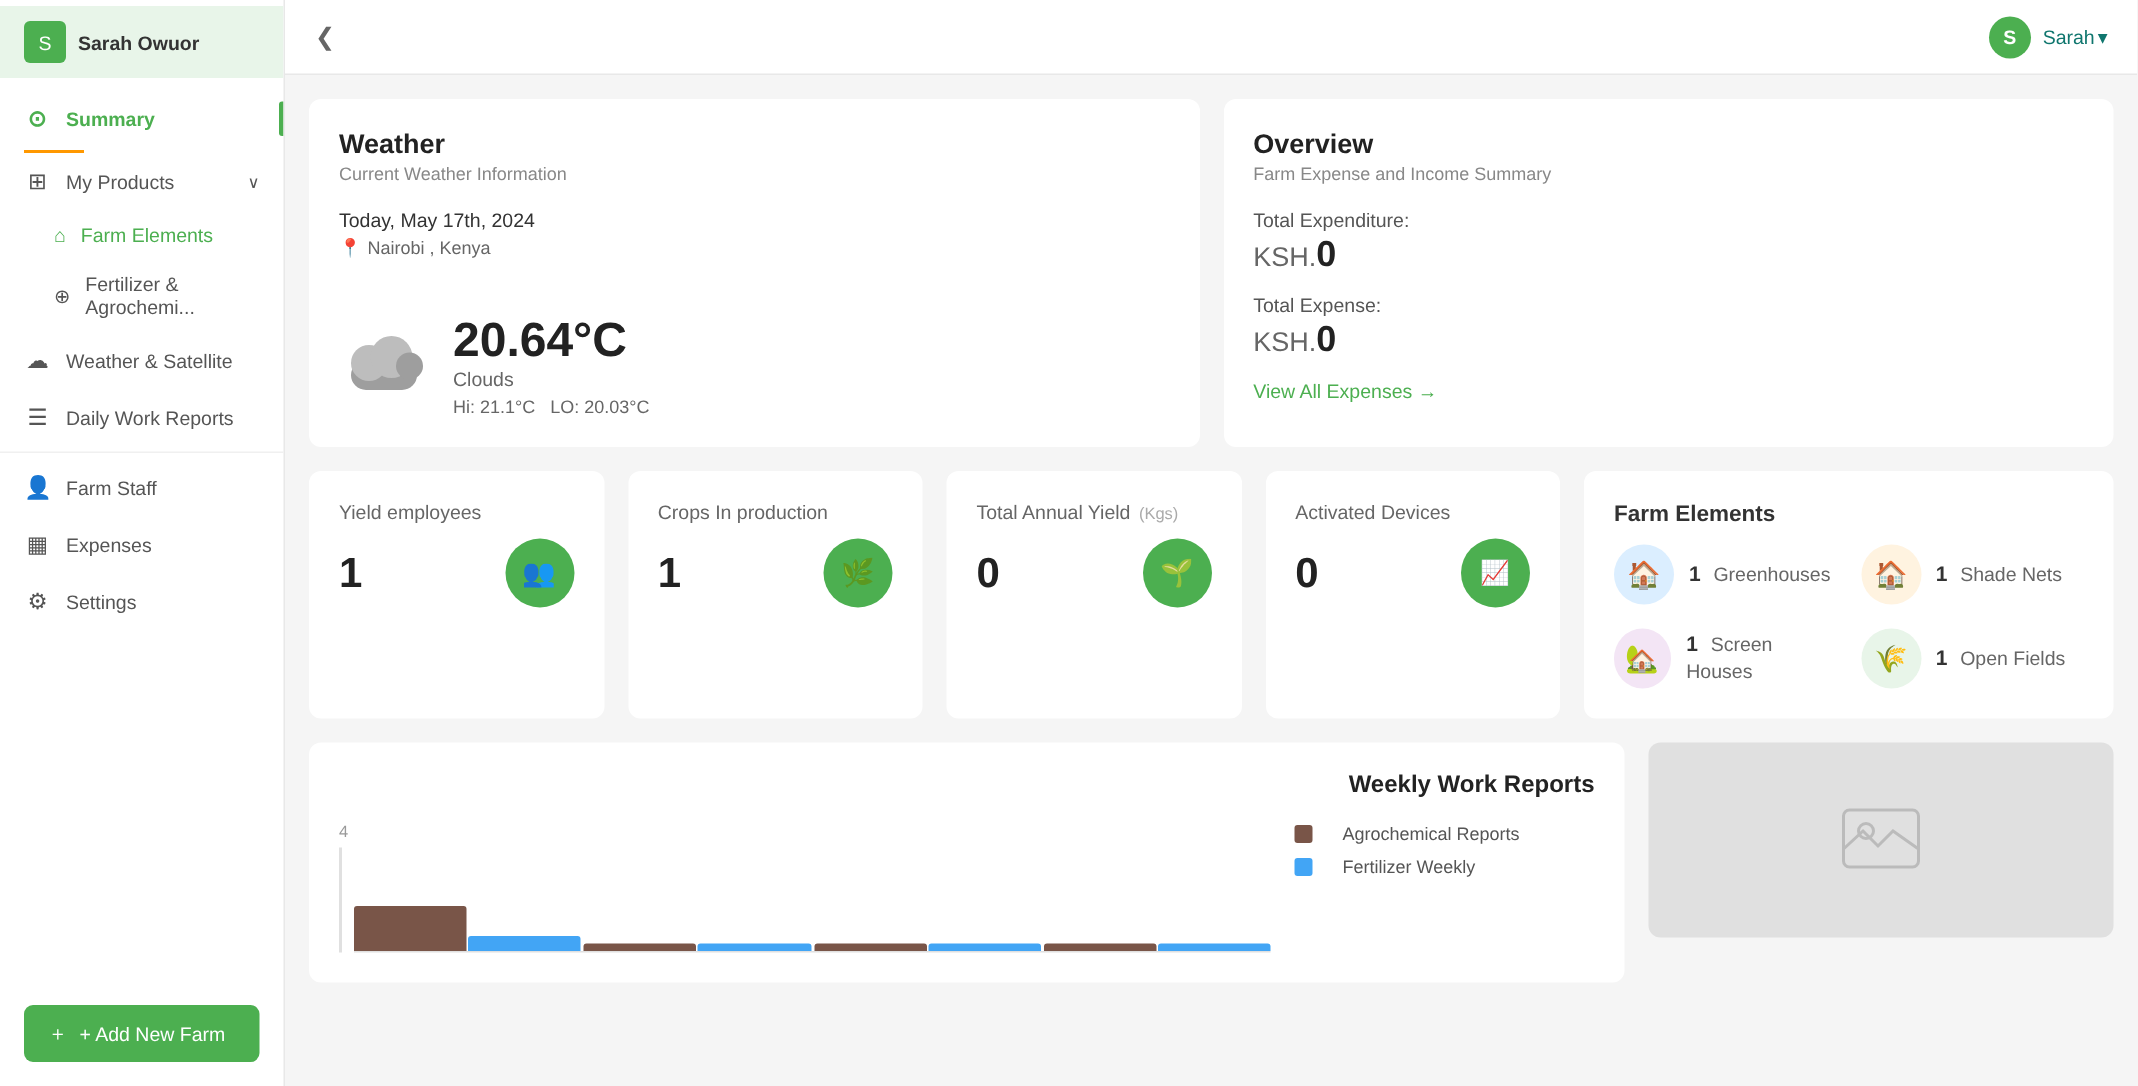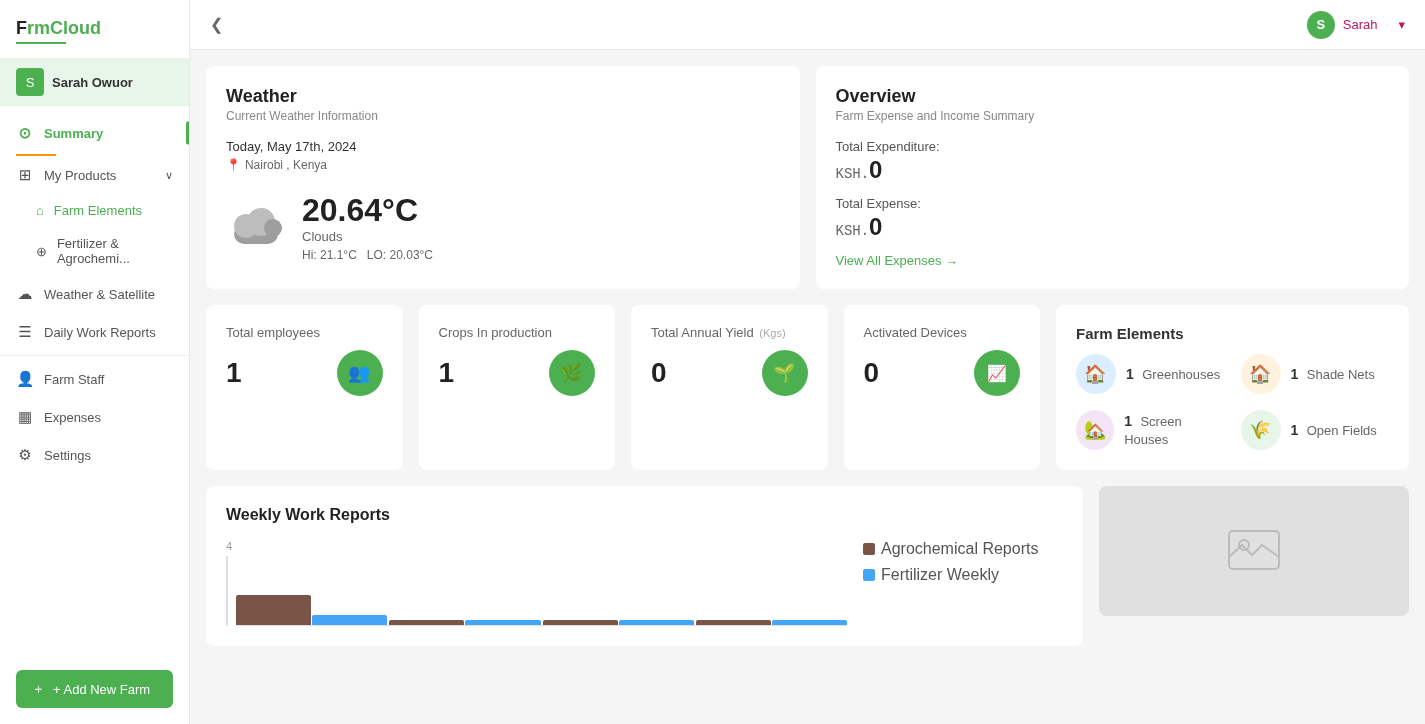--- a/index.html
+++ b/index.html
@@ -118,22 +118,22 @@
       display: flex; align-items: center; gap: 8px;
     }
     .user-avatar {
       width: 28px; height: 28px;
       background: #4caf50;
       border-radius: 50%;
       display: flex; align-items: center; justify-content: center;
       color: white; font-size: 13px; font-weight: 600;
     }
     .user-dropdown {
-      display: flex; align-items: center; gap: 21px;
-      font-size: 13px; color: #be185d; cursor: pointer;
+      display: flex; align-items: center; gap: 2px;
+      font-size: 13px; color: #0f766e; cursor: pointer;
     }
 
     .content { padding: 16px; }
 
     
     .cards-row {
       display: flex;
       gap: 16px;
       margin-bottom: 16px;
     }
@@ -147,41 +147,41 @@
       min-width: 0;
     }
     .card-title { font-size: 18px; font-weight: 700; color: #222; }
     .card-subtitle { font-size: 12px; color: #888; margin-top: 2px; }
     .weather-date { font-size: 13px; color: #333; margin-top: 16px; font-weight: 500; }
     .weather-location {
       display: flex; align-items: center; gap: 4px;
       font-size: 12px; color: #666; margin-top: 4px;
     }
     .weather-main {
-      display: flex; align-items: center; gap: 16px; margin-top: 20px;
+      display: flex; align-items: center; gap: 16px; margin-top: 36px;
     }
     .weather-icon-img {
       width: 60px; height: 50px;
       position: relative;
     }
     .weather-temp { font-size: 32px; font-weight: 700; color: #222; }
     .weather-desc { font-size: 13px; color: #666; }
     .weather-hilo { font-size: 12px; color: #666; margin-top: 4px; }
 
     
     .overview-card {
       background: #fff;
       border-radius: 8px;
       padding: 20px;
       flex: 1;
       min-width: 0;
     }
     .overview-label { font-size: 13px; color: #555; margin-top: 16px; }
     .overview-value { font-size: 24px; font-weight: 700; color: #222; margin-top: 2px; }
-    .overview-value .currency { font-size: 14px; font-weight: 400; color: #666; font-family: Liberation Mono, monospace; }
+    .overview-value .currency { font-size: 18px; font-weight: 400; color: #666; }
     .view-expenses-link {
       display: inline-flex; align-items: center; gap: 4px;
       color: #4caf50; font-size: 13px; margin-top: 12px; cursor: pointer;
       text-decoration: none;
     }
 
     
     .stats-row {
       display: flex;
       gap: 16px;
@@ -233,34 +233,34 @@
     .element-count { font-size: 14px; font-weight: 600; color: #333; }
     .element-name { font-size: 13px; color: #666; }
 
     
     .weekly-card {
       background: #fff;
       border-radius: 8px;
       padding: 20px;
       margin-bottom: 16px;
     }
-    .weekly-title { font-size: 16px; font-weight: 700; color: #222; }
+    .weekly-title { font-size: 16px; font-weight: 700; color: #222; text-align: right; }
     .weekly-subtitle { font-size: 12px; color: #888; margin-top: 2px; }
     .weekly-content {
       display: flex; gap: 16px; margin-top: 16px;
     }
     .chart-area { flex: 1; min-height: 80px; }
     .legend-area { min-width: 200px; }
 
     
     .chart-y-axis { font-size: 11px; color: #999; }
 
     .legend-item {
-      display: flex; align-items: center; gap: 6px;
-      font-size: 16px; color: #555; margin-bottom: 8px;
+      display: flex; align-items: center; gap: 20px;
+      font-size: 12px; color: #555; margin-bottom: 8px;
     }
     .legend-dot { width: 12px; height: 12px; border-radius: 2px; }
 
     
     .img-placeholder {
       background: #e0e0e0;
       border-radius: 8px;
       display: flex; align-items: center; justify-content: center;
       min-width: 310px;
     }
@@ -268,24 +268,20 @@
     
     .nav-underline {
       height: 2px; background: #ff9800;
       width: 40px; margin-top: 2px; margin-left: 16px;
     }
   </style>
 </head>
 <body>
 
 <nav class="sidebar">
-  <div class="sidebar-logo">
-    <span style="color:#222">F</span><span>rmCloud</span>
-    <div class="logo-underline"></div>
-  </div>
 
   <div class="sidebar-user">
     <div class="user-icon">S</div>
     <span class="sidebar-user-name">Sarah Owuor</span>
   </div>
 
   <div class="sidebar-nav">
 
     <div class="nav-item active">
       <span class="nav-icon">⊙</span>
@@ -405,21 +401,21 @@
 
         <a class="view-expenses-link">
           <span>View All Expenses →</span>
         </a>
       </div>
     </div>
 
     <div class="stats-row">
 
       <div class="stats-card">
-        <div class="stats-label">Total employees</div>
+        <div class="stats-label">Yield employees</div>
         <div class="stats-value-row">
           <span class="stats-value">1</span>
           <div class="stats-icon-circle">👥</div>
         </div>
       </div>
 
       <div class="stats-card">
         <div class="stats-label">Crops In production</div>
         <div class="stats-value-row">
           <span class="stats-value">1</span>

